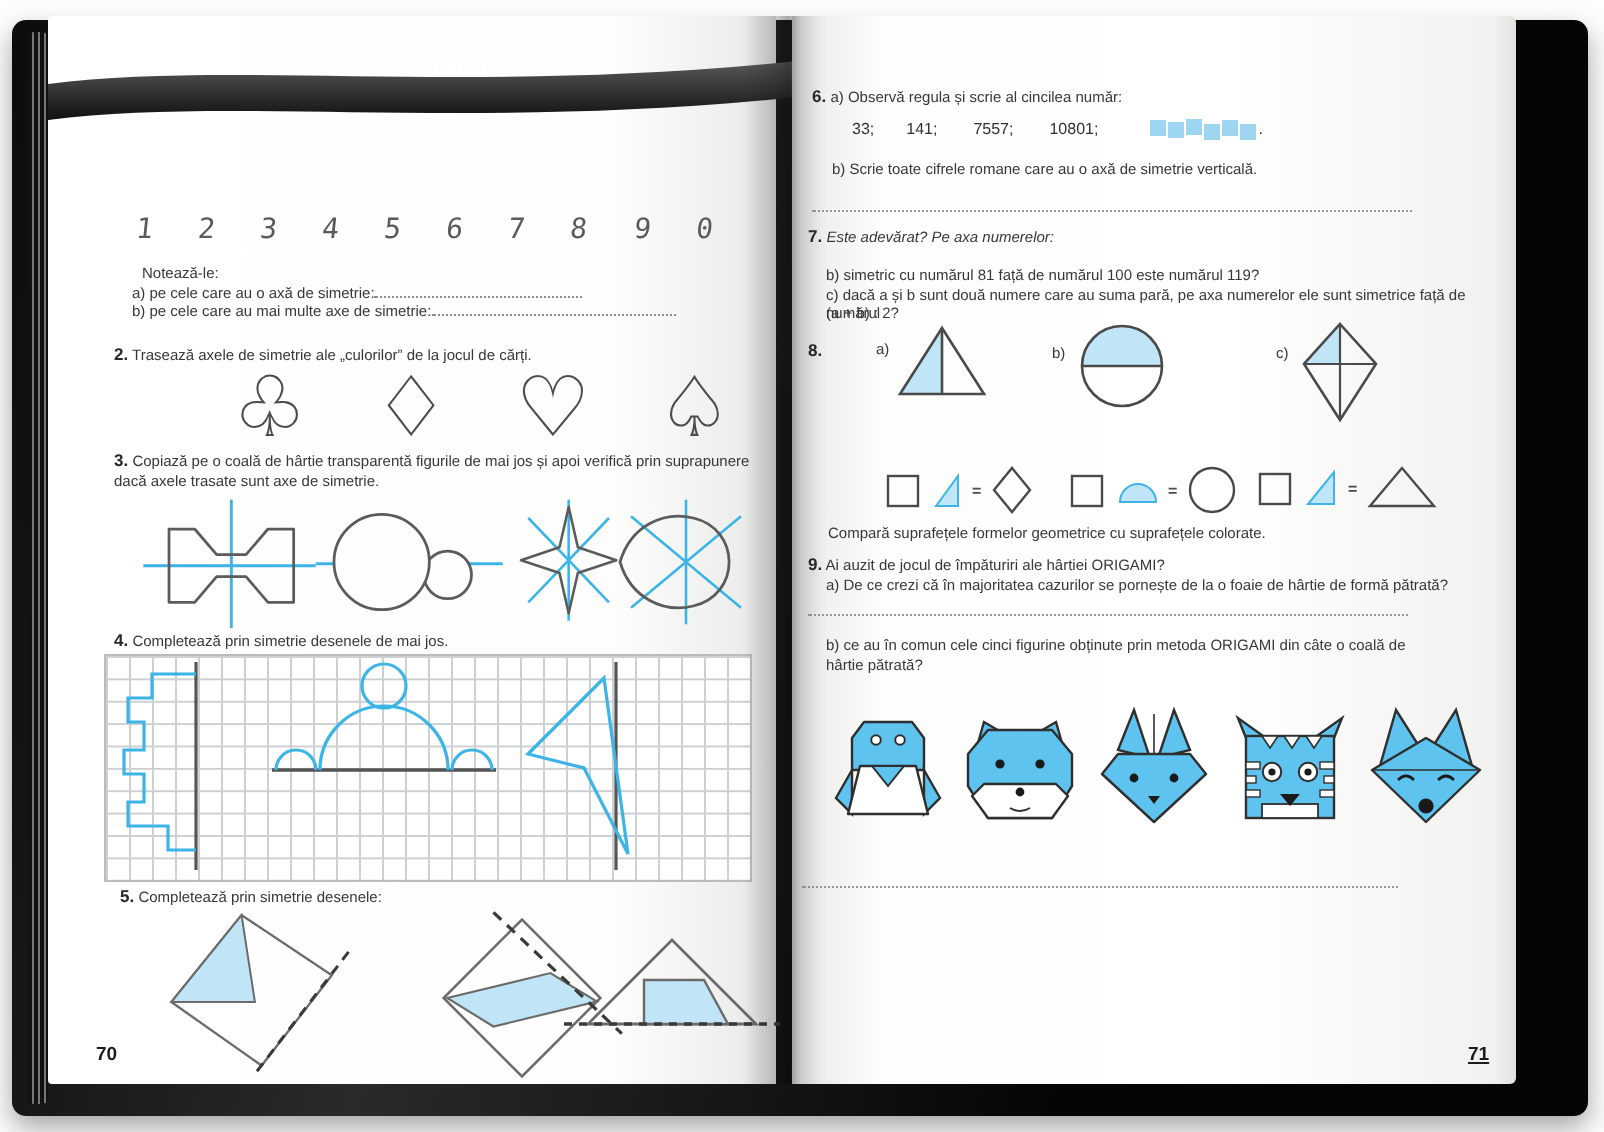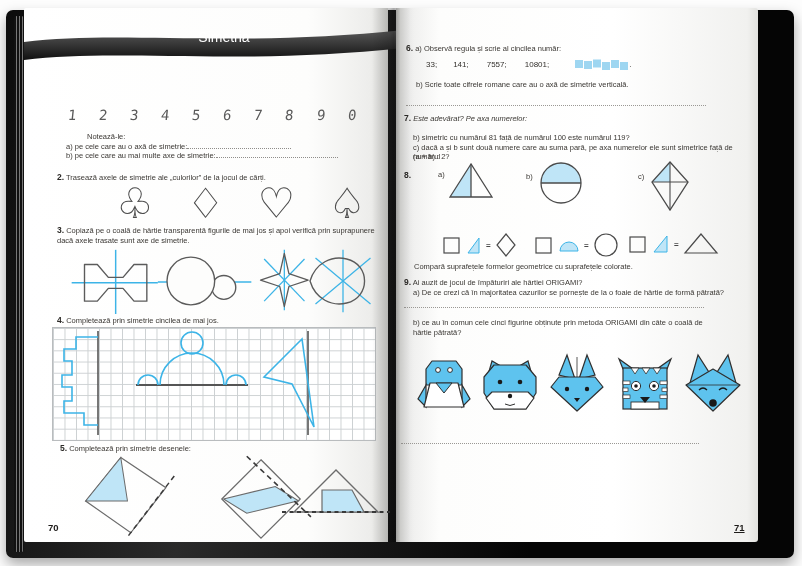--- a/index.html
+++ b/index.html
@@ -38,35 +38,35 @@
 
     <svg class="abs" style="left:0;top:16px;" width="380" height="42" viewBox="0 0 380 42">
       <defs>
         <linearGradient id="bg1" x1="0" y1="0" x2="0" y2="1">
           <stop offset="0" stop-color="#5a5a5a"></stop>
             <stop offset="1" stop-color="#101010"></stop>
         </linearGradient>
       </defs>
       <path d="M0,18 C95,6 210,24 380,6 L380,24 C210,42 95,24 0,36 Z" fill="url(#bg1)"></path>
     </svg>
-    <div class="abs" style="left:140px;top:21px;width:120px;text-align:center;font-weight:normal;font-size:14px;color:#fff;">Simetria</div>
+    <div class="abs" style="left:140px;top:21px;width:120px;text-align:center;font-weight:bold;font-size:10px;color:#fff;">Simetria</div>
 
     <div class="abs" style="left:44px;top:99px;width:288px;display:flex;justify-content:space-between;">
       <span class="seg">1</span>
       <span class="seg">2</span>
       <span class="seg">3</span>
       <span class="seg">4</span>
       <span class="seg">5</span>
       <span class="seg">6</span>
       <span class="seg">7</span>
       <span class="seg">8</span>
       <span class="seg">9</span>
       <span class="seg">0</span>
     </div>
-    <div class="abs txt" style="left:42px;top:124px;padding-left:21px;">Notează-le:</div>
+    <div class="abs txt" style="left:26px;top:124px;padding-left:21px;">Notează-le:</div>
     <div class="abs txt" style="left:42px;top:133.5px;">
       <span>a) pe cele care au o axă de simetrie:</span><span class="leader" style="width:104px;"></span>
     </div>
     <div class="abs txt" style="left:42px;top:143px;">
       <span>b) pe cele care au mai multe axe de simetrie:</span><span class="leader" style="width:122px;"></span>
     </div>
 
     <div class="abs txt" style="left:33px;top:165px;width:320px;">
       <span class="exnum">2.</span>
       <span>Trasează axele de simetrie ale „culorilor” de la jocul de cărți.</span>
@@ -104,21 +104,21 @@
           <line x1="42" y1="-2" x2="42" y2="66" stroke="#3cb4e7" stroke-width="1.4"></line>
           <line x1="12" y1="7" x2="72" y2="57" stroke="#3cb4e7" stroke-width="1.4"></line>
           <line x1="72" y1="7" x2="12" y2="57" stroke="#3cb4e7" stroke-width="1.4"></line>
           <path d="M6,32 C12,12 30,4 46,8 C72,14 72,50 46,56 C30,60 12,52 6,32 Z" stroke="#5b5b5b" stroke-width="1.5" fill="none"></path>
         </g>
       </g>
     </svg>
 
     <div class="abs txt" style="left:33px;top:308px;">
       <span class="exnum">4.</span>
-      <span>Completează prin simetrie cincilea de mai jos.</span>
+      <span>Completează prin simetrie desenele de mai jos.</span>
     </div>
     <div class="abs grid" style="left:28px;top:319px;width:322px;height:112px;"></div>
     <svg class="abs" style="left:28px;top:319px;" width="322" height="112" viewBox="0 0 322 112">
       <g fill="none">
         <g>
           <line x1="46" y1="4" x2="46" y2="108" stroke="#555" stroke-width="1.6"></line>
           <polyline points="46,10 24,10 24,22 12,22 12,34 20,34 20,48 10,48 10,60 20,60 20,74 12,74 12,86 32,86 32,98 46,98" stroke="#3cb4e7" stroke-width="1.6"></polyline>
         </g>
         <g>
           <line x1="84" y1="58" x2="196" y2="58" stroke="#555" stroke-width="1.8"></line>

